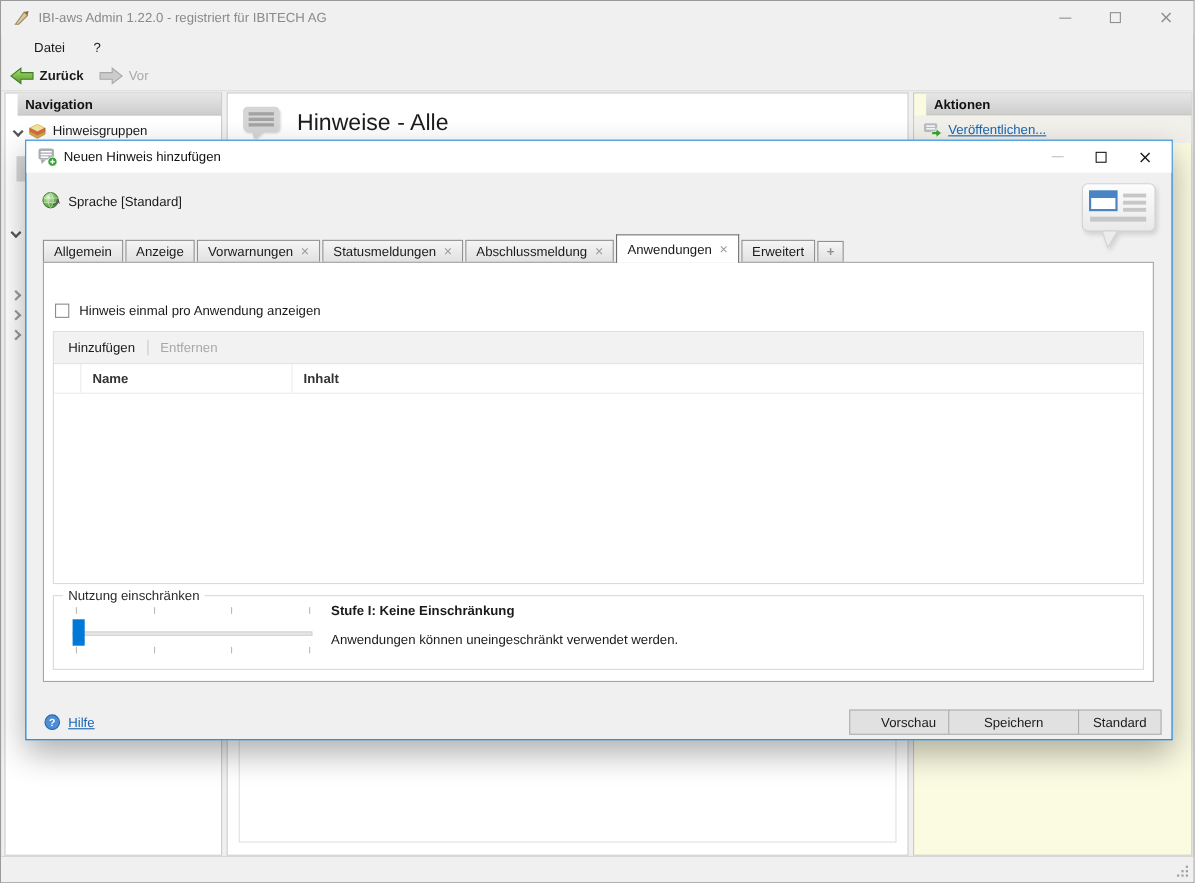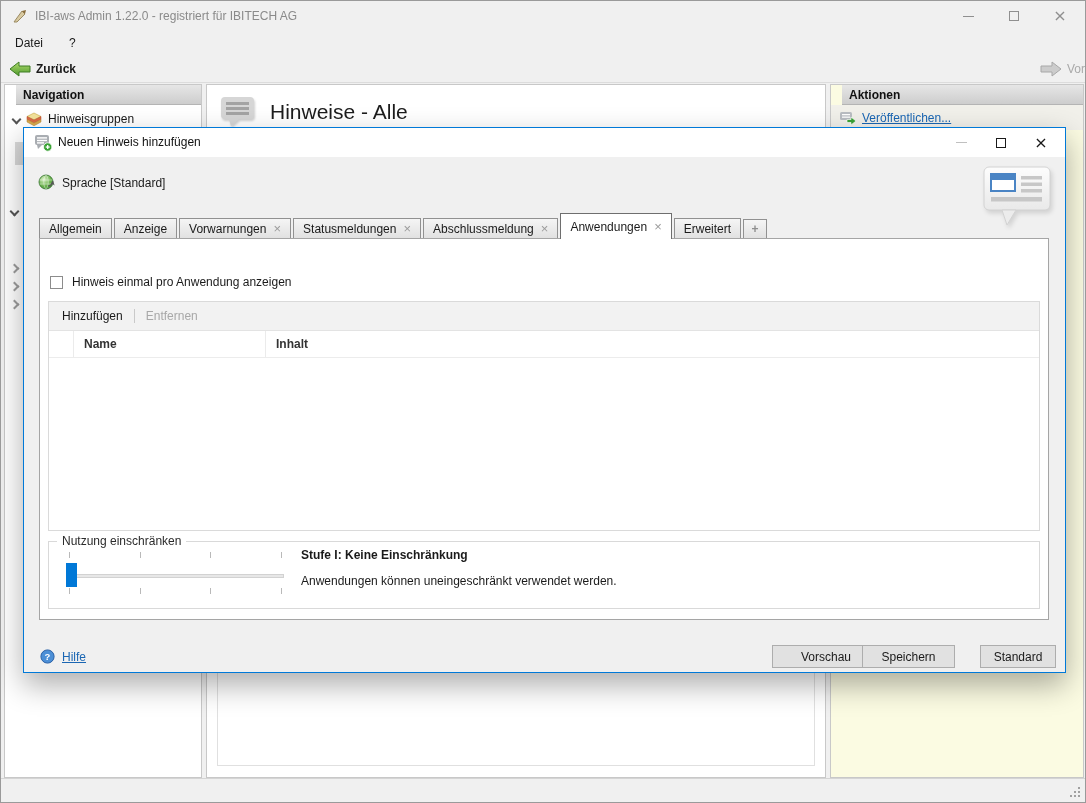--- a/index.html
+++ b/index.html
@@ -14,23 +14,23 @@
 
   
   .titlebar { position:absolute; left:0; top:0; right:0; height:30px; background:#f0f0f0; }
   .titlebar .title { position:absolute; left:34px; top:8px; color:#8a8a8a; font-size:12px; white-space:nowrap; }
   .win-controls { position:absolute; right:2px; top:0; height:30px; display:flex; }
   .win-btn { width:46px; height:30px; display:flex; align-items:center; justify-content:center; color:#8f8f8f; }
   .glyph-min { width:11px; height:1px; background:currentColor; }
   .glyph-max { width:10px; height:10px; border:1px solid currentColor; }
   .glyph-close { font-size:16px; line-height:1; font-family:"DejaVu Sans",sans-serif; }
 
-  .menubar { position:absolute; left:0; top:30px; right:0; height:24px; display:flex; align-items:center; gap:26px; padding-left:14px; }
+  .menubar { position:absolute; left:16px; top:30px; right:0; height:24px; display:flex; align-items:center; gap:26px; padding-left:14px; }
   .menu-item { color:#1a1a1a; }
-  .toolbar { position:absolute; left:0; top:54px; right:0; height:28px; display:flex; align-items:center; gap:14px; padding-left:8px; border-bottom:1px solid #dcdcdc;justify-content:space-between; }
+  .toolbar { position:absolute; left:0; top:54px; right:0; height:28px; display:flex; align-items:center; gap:14px; padding-left:8px; border-bottom:1px solid #dcdcdc; }
   .tool-item { display:flex; align-items:center; gap:5px; }
   .tool-item .lbl-strong { font-weight:700; }
   .tool-item .lbl-dim { color:#a9a9a9; }
 
   
   .panel { position:absolute; top:83px; bottom:24px; background:#fff; border:1px solid #c8c8c8; }
   .panel-left  { left:3px;   width:198px; }
   .panel-main  { left:205px; width:620px; }
   .panel-right { left:829px; width:254px; background:var(--panelYellow,#fbfbe2); }
   .panel-header { height:20px; background:linear-gradient(#e6e6e6,#cdcdcd); border-bottom:1px solid #b4b4b4; font-weight:700; padding:3px 7px; color:#111;margin-left:11px; }
@@ -92,21 +92,21 @@
   .ticks i { width:1px; height:6px; background:#b9b9b9; }
   .slider-track { position:absolute; left:17px; top:32px; width:218px; height:4px; background:#e7e7e7; border:1px solid #d2d2d2; }
   .slider-thumb { position:absolute; left:17px; top:21px; width:11px; height:24px; background:var(--accent,#0078d7); }
   .level-title { position:absolute; left:252px; top:6px; font-weight:700; }
   .level-desc { position:absolute; left:252px; top:32px; }
 
   .help-row { position:absolute; left:16px; top:521px; display:flex; align-items:center; gap:7px; }
   .btn { position:absolute; top:517px; height:23px; background:#e1e1e1; border:1px solid #adadad;
          display:flex; align-items:center; justify-content:center; color:#1a1a1a; }
   .btn-preview { left:748px; width:92px;padding-left:16px; }
-  .btn-save    { left:838px; width:93px; }
+  .btn-save    { left:838px; width:119px; }
   .btn-cancel  { left:956px; width:76px; }
 
   .watermark { position:absolute; right:10px; top:38px; }
   svg { display:block; }
 </style>
 </head>
 <body>
 
 <div id="app">
 

